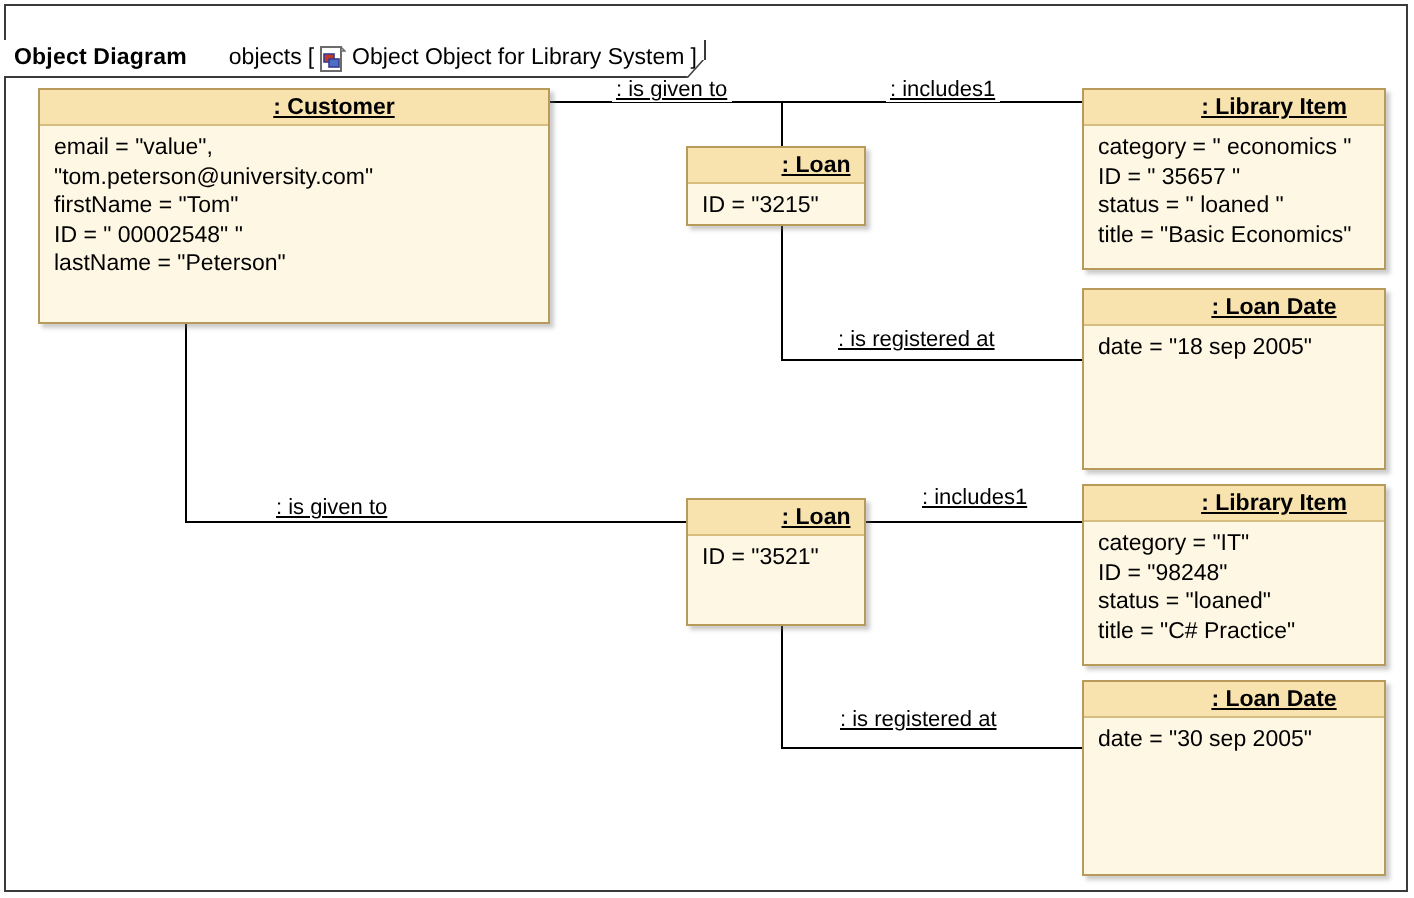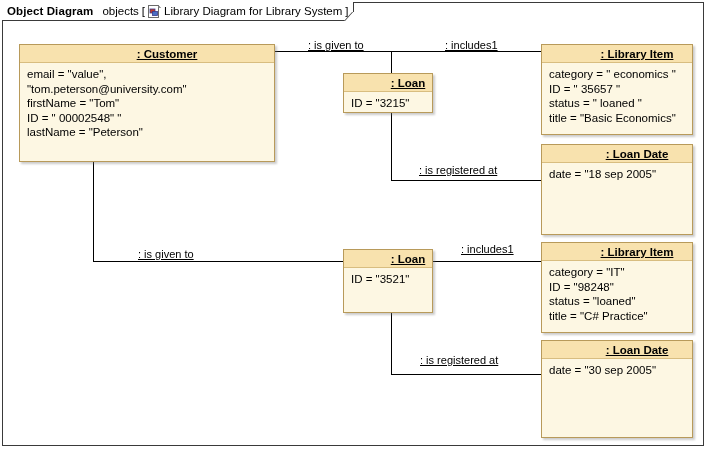--- a/index.html
+++ b/index.html
@@ -26,21 +26,21 @@
     height: 444px;
     border: 1px solid #3a3a3a;
     box-sizing: border-box;
     background: #ffffff;
   }
 
   
   #frame-tab {
     position: absolute;
     left: 2px;
-    top: 2px;
+    top: 20px;
     height: 19px;
     box-sizing: border-box;
     display: flex;
     align-items: center;
     padding: 0 4px 0 5px;
     background: #ffffff;
     border-right: 1px solid #3a3a3a;
     border-bottom: 1px solid #3a3a3a;
     white-space: nowrap;
     z-index: 4;
@@ -56,21 +56,21 @@
     transform: skewX(-42deg);
     transform-origin: bottom left;
   }
   .tab-kind {
     font-weight: bold;
     font-size: 11.5px;
     letter-spacing: 0.1px;
   }
   .tab-name {
     font-size: 11.5px;
-    margin-left: 9px;
+    margin-left: 21px;
   }
   .tab-bracket {
     font-size: 11.5px;
     margin-left: 3px;
   }
   .tab-icon {
     display: inline-block;
     width: 13px;
     height: 13px;
     margin: 0 3px 0 3px;
@@ -249,16 +249,16 @@
   <span class="tab-name">objects</span>
   <span class="tab-bracket">[</span>
   <span class="tab-icon">
     <svg viewBox="0 0 13 13" width="13" height="13">
       <rect x="0.5" y="0.5" width="10" height="12" fill="#ffffff" stroke="#6b6b6b" stroke-width="1"></rect>
       <path d="M 10.5 0.5 L 12.5 2.5 L 10.5 2.5 Z" fill="#dcdcdc" stroke="#6b6b6b" stroke-width="0.7"></path>
       <rect x="2" y="4" width="5" height="4" fill="#c0392b" stroke="#3a3a8c" stroke-width="0.8"></rect>
       <rect x="4.5" y="6.5" width="5" height="4" fill="#4a6fc4" stroke="#3a3a8c" stroke-width="0.8"></rect>
     </svg>
   </span>
-  <span class="tab-label">Library Diagram for Library System</span>
+  <span class="tab-label">Object Object for Library System</span>
   <span class="tab-bracket">]</span>
   <span class="corner-cut"></span>
 </div>
 
 </body></html>

